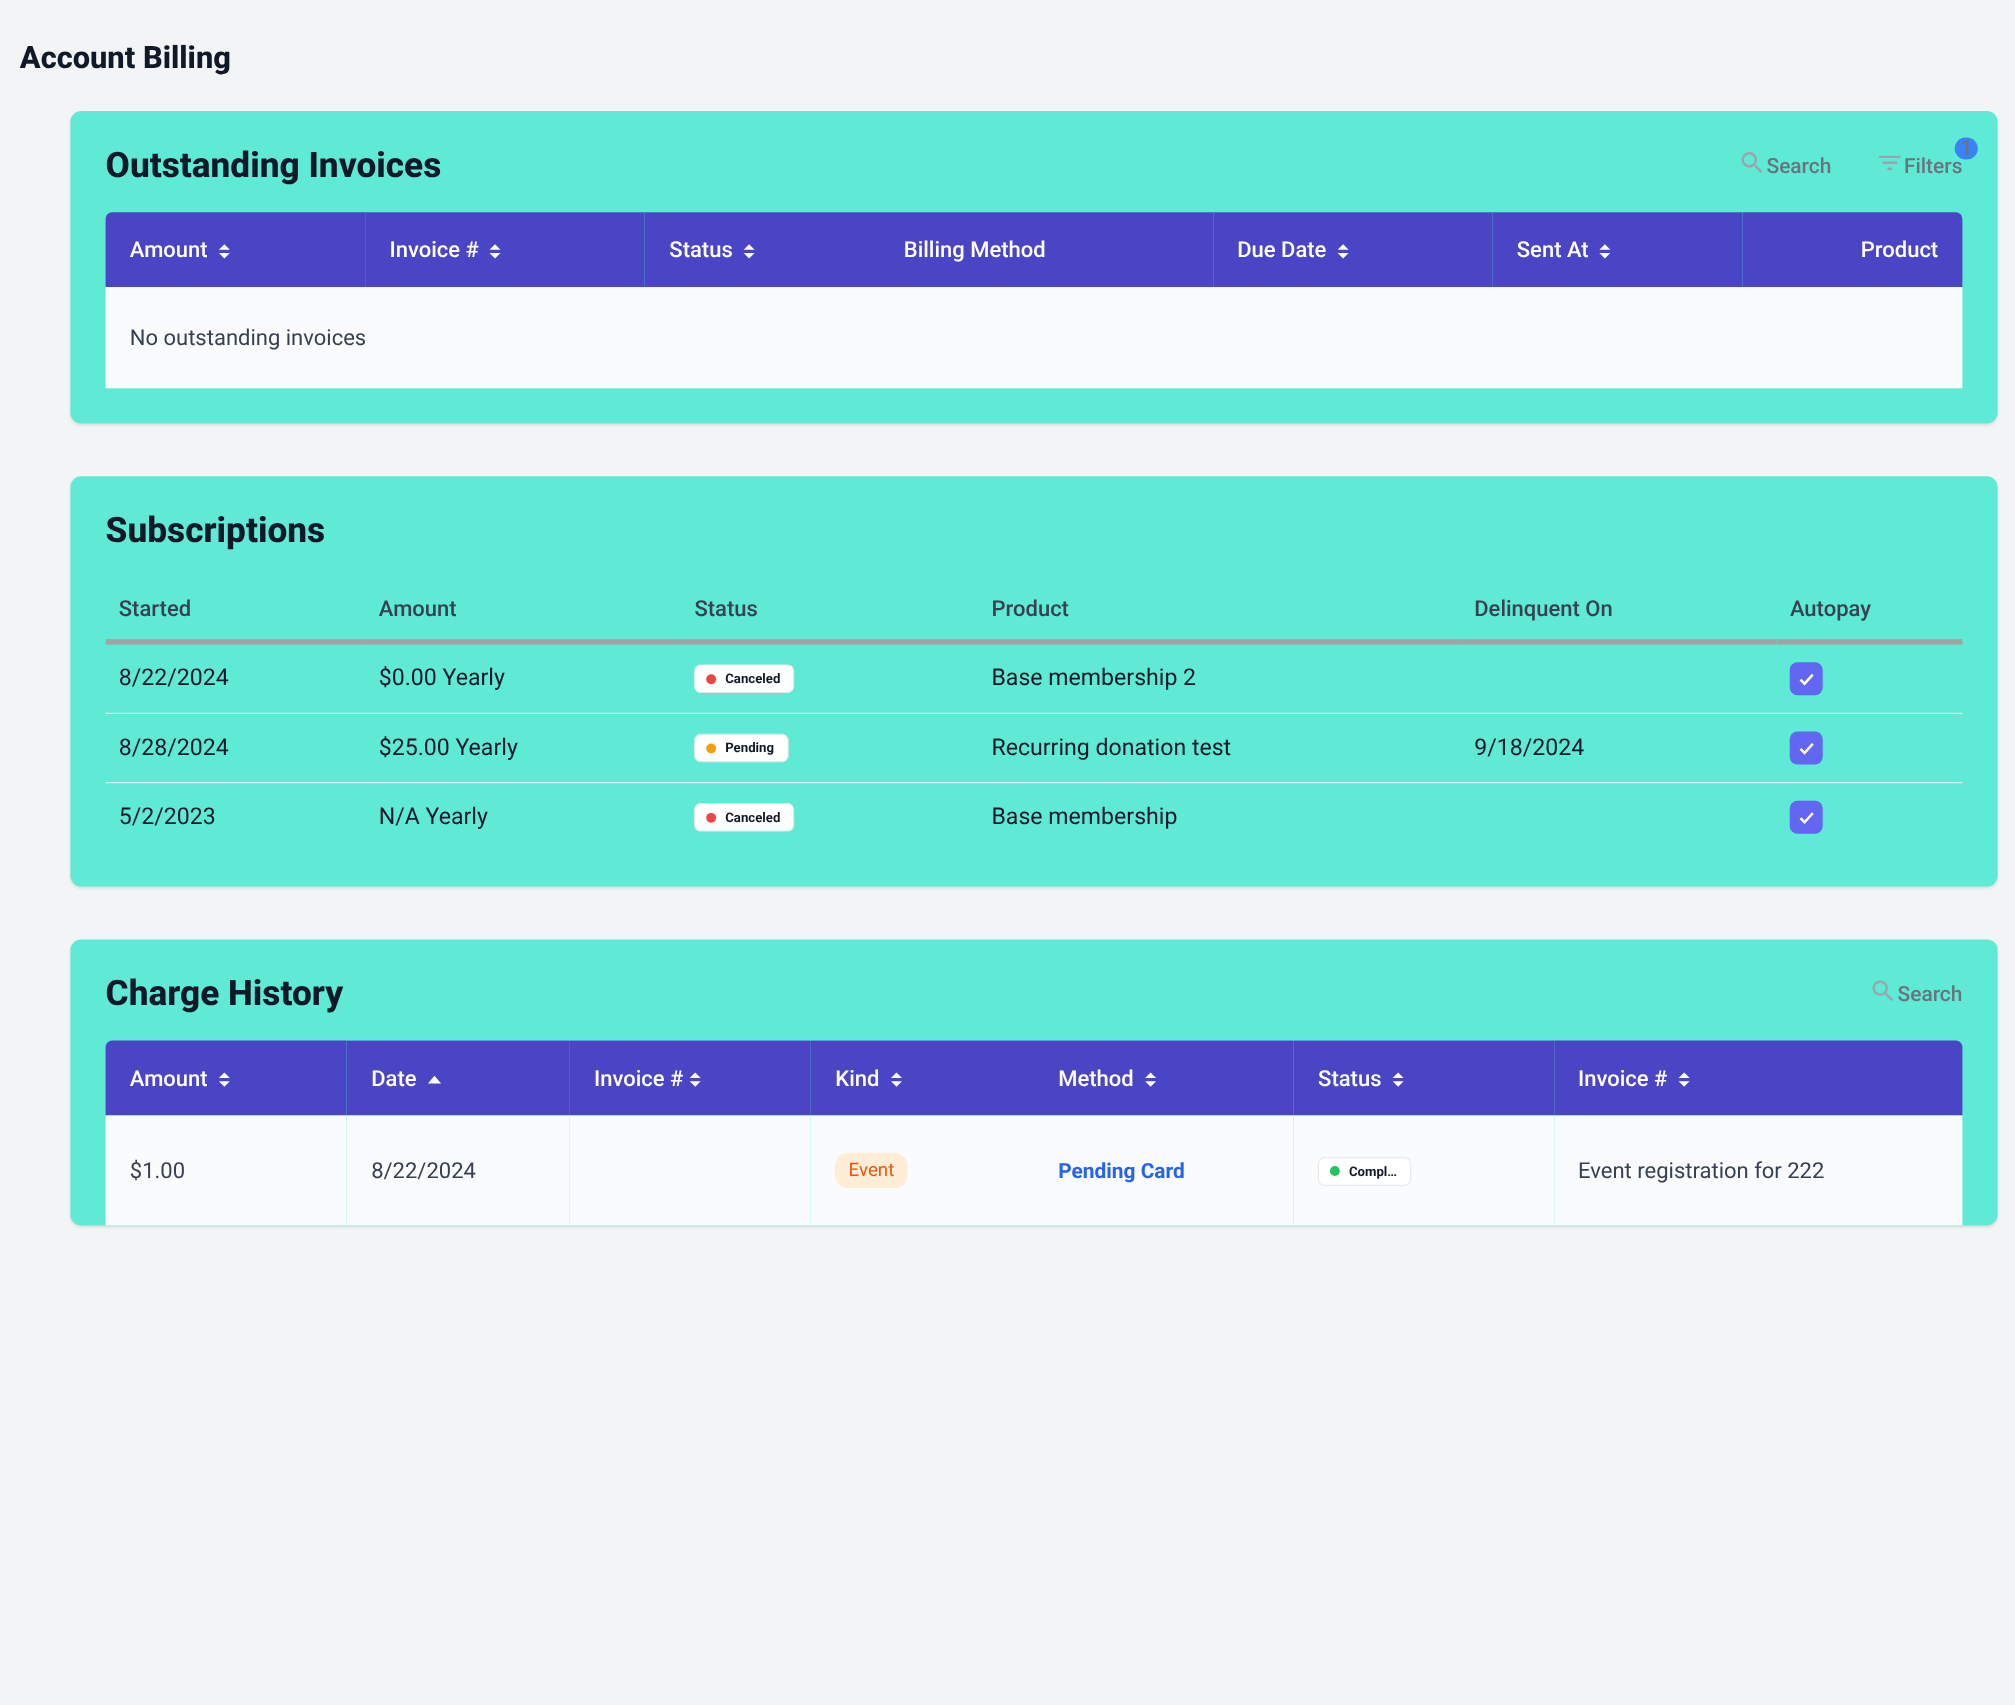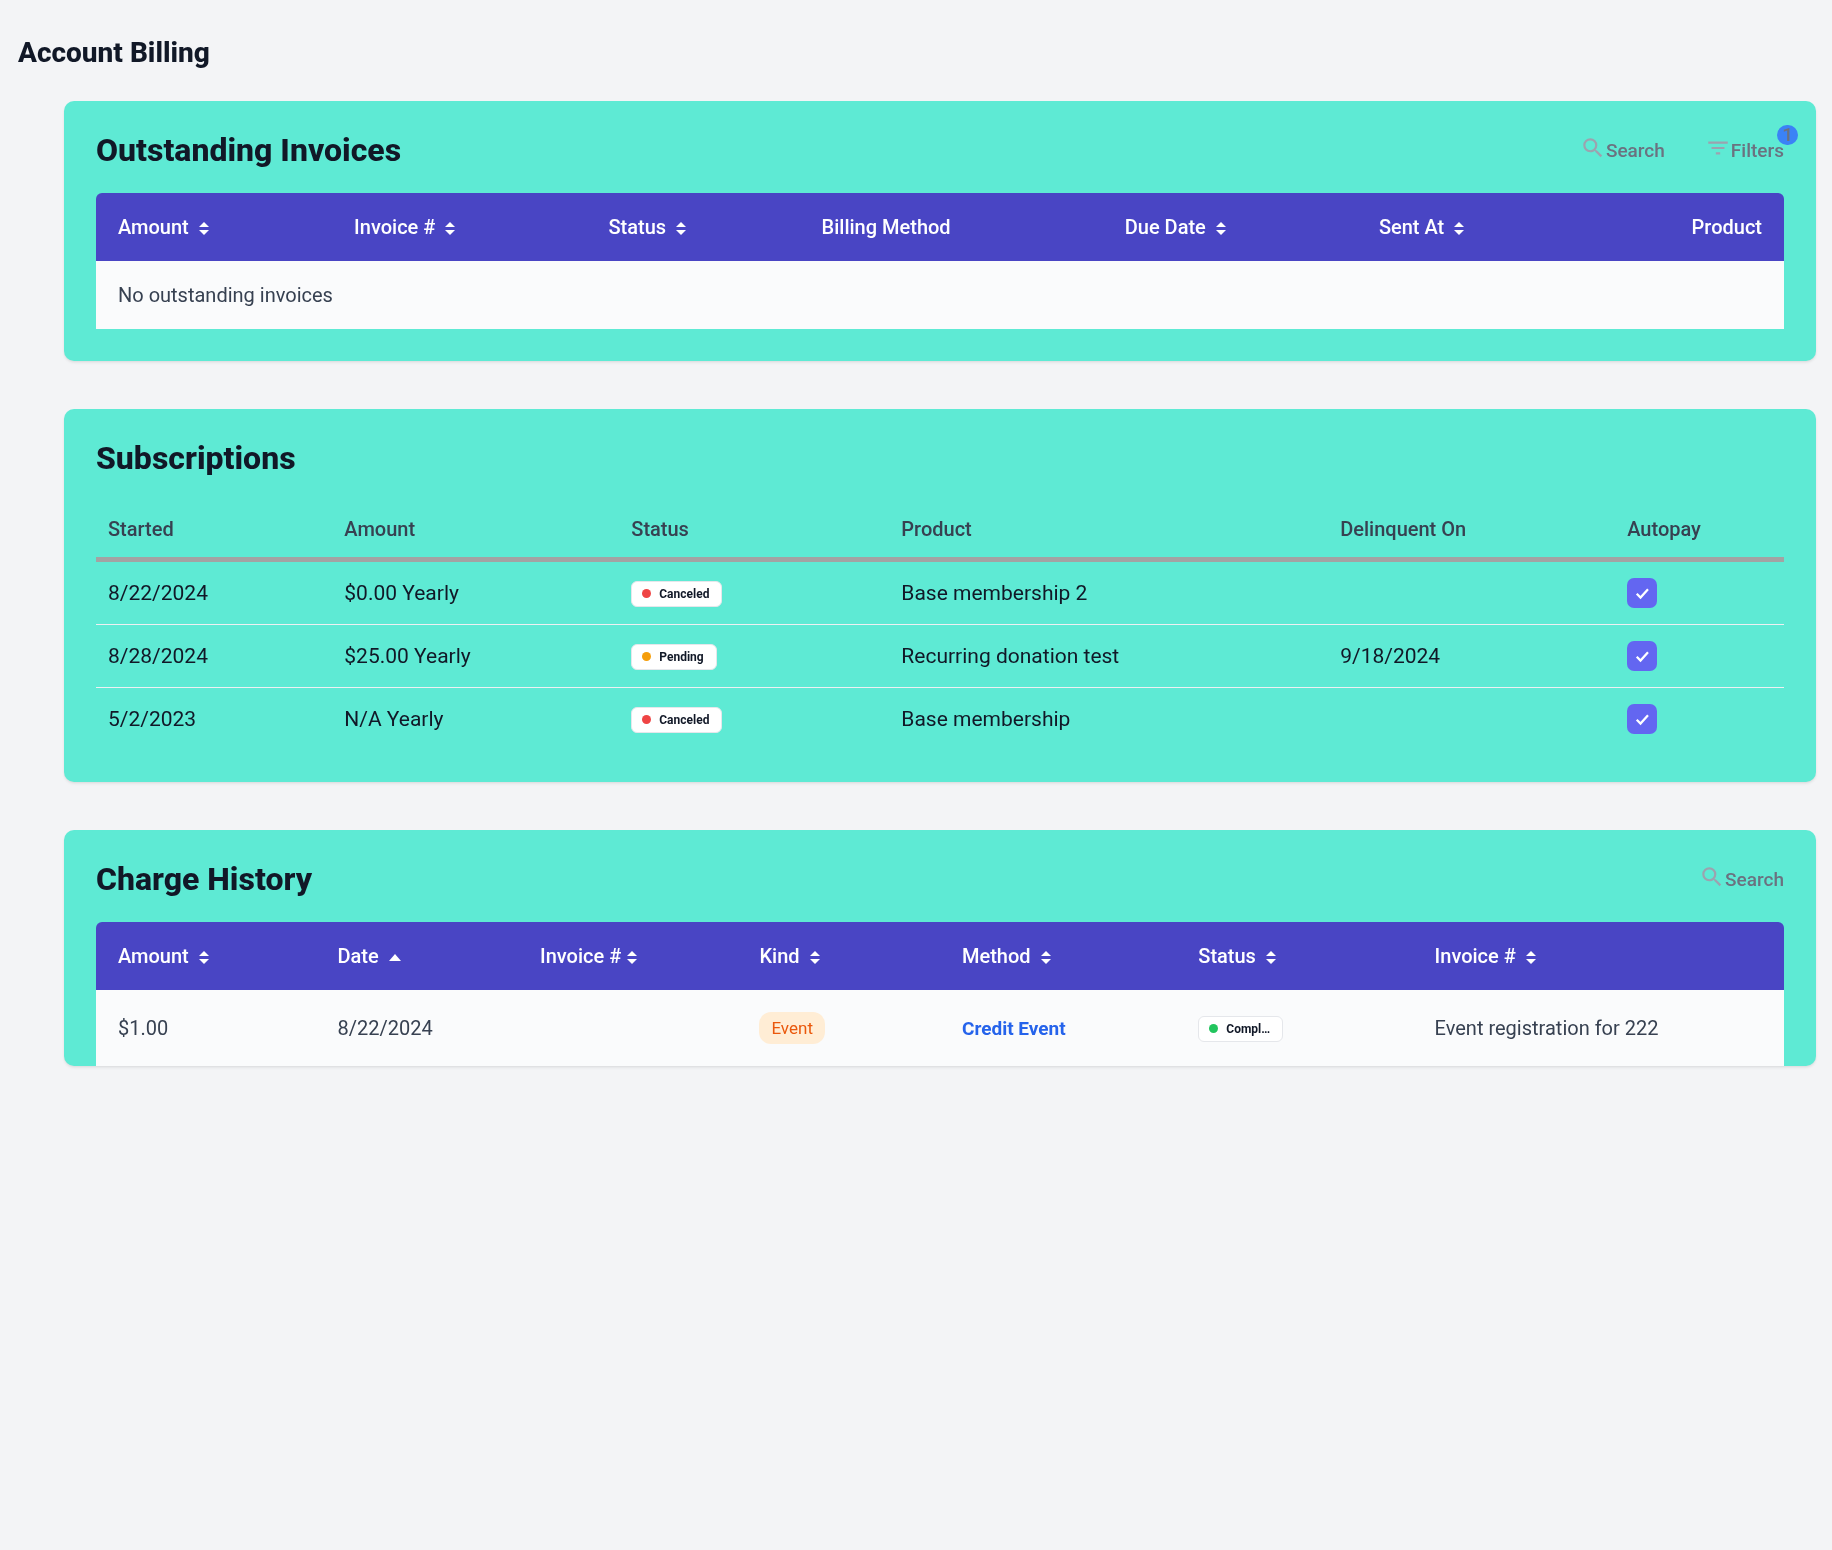--- a/index.html
+++ b/index.html
@@ -78,21 +78,21 @@
       font-weight: 500;
       font-size: 20px;
       text-align: left;
       padding: 22px 22px;
       white-space: nowrap;
     }
     .hdrtable thead th:first-child { border-top-left-radius: 6px; }
     .hdrtable thead th:last-child  { border-top-right-radius: 6px; }
     .hdrtable thead th.right { text-align: right; }
     .hdrtable tbody td {
-      padding: 22px 22px;
+      padding: 34px 22px;
       background: #fafbfc;
       font-size: 20px;
       color: #374151;
     }
     .sort-icon {
       display: inline-flex;
       flex-direction: column;
       margin-left: 10px;
       vertical-align: middle;
       line-height: 0;
@@ -341,21 +341,21 @@
               <span class="tri down"></span>
             </span></th>
       </tr>
     </thead>
     <tbody id="charges-body">
         <tr class="charge-row">
           <td>$1.00</td>
           <td>8/22/2024</td>
           <td></td>
           <td><span class="kind-tag">Event</span></td>
-          <td><span class="method-link">Credit Event</span></td>
+          <td><span class="method-link">Pending Card</span></td>
           <td><span class="status-pill">
               <span class="dot green"></span>
               <span class="ellipsis">Compl…</span>
             </span></td>
           <td>Event registration for 222</td>
         </tr>
       </tbody>
   </table>
 </section>
 

